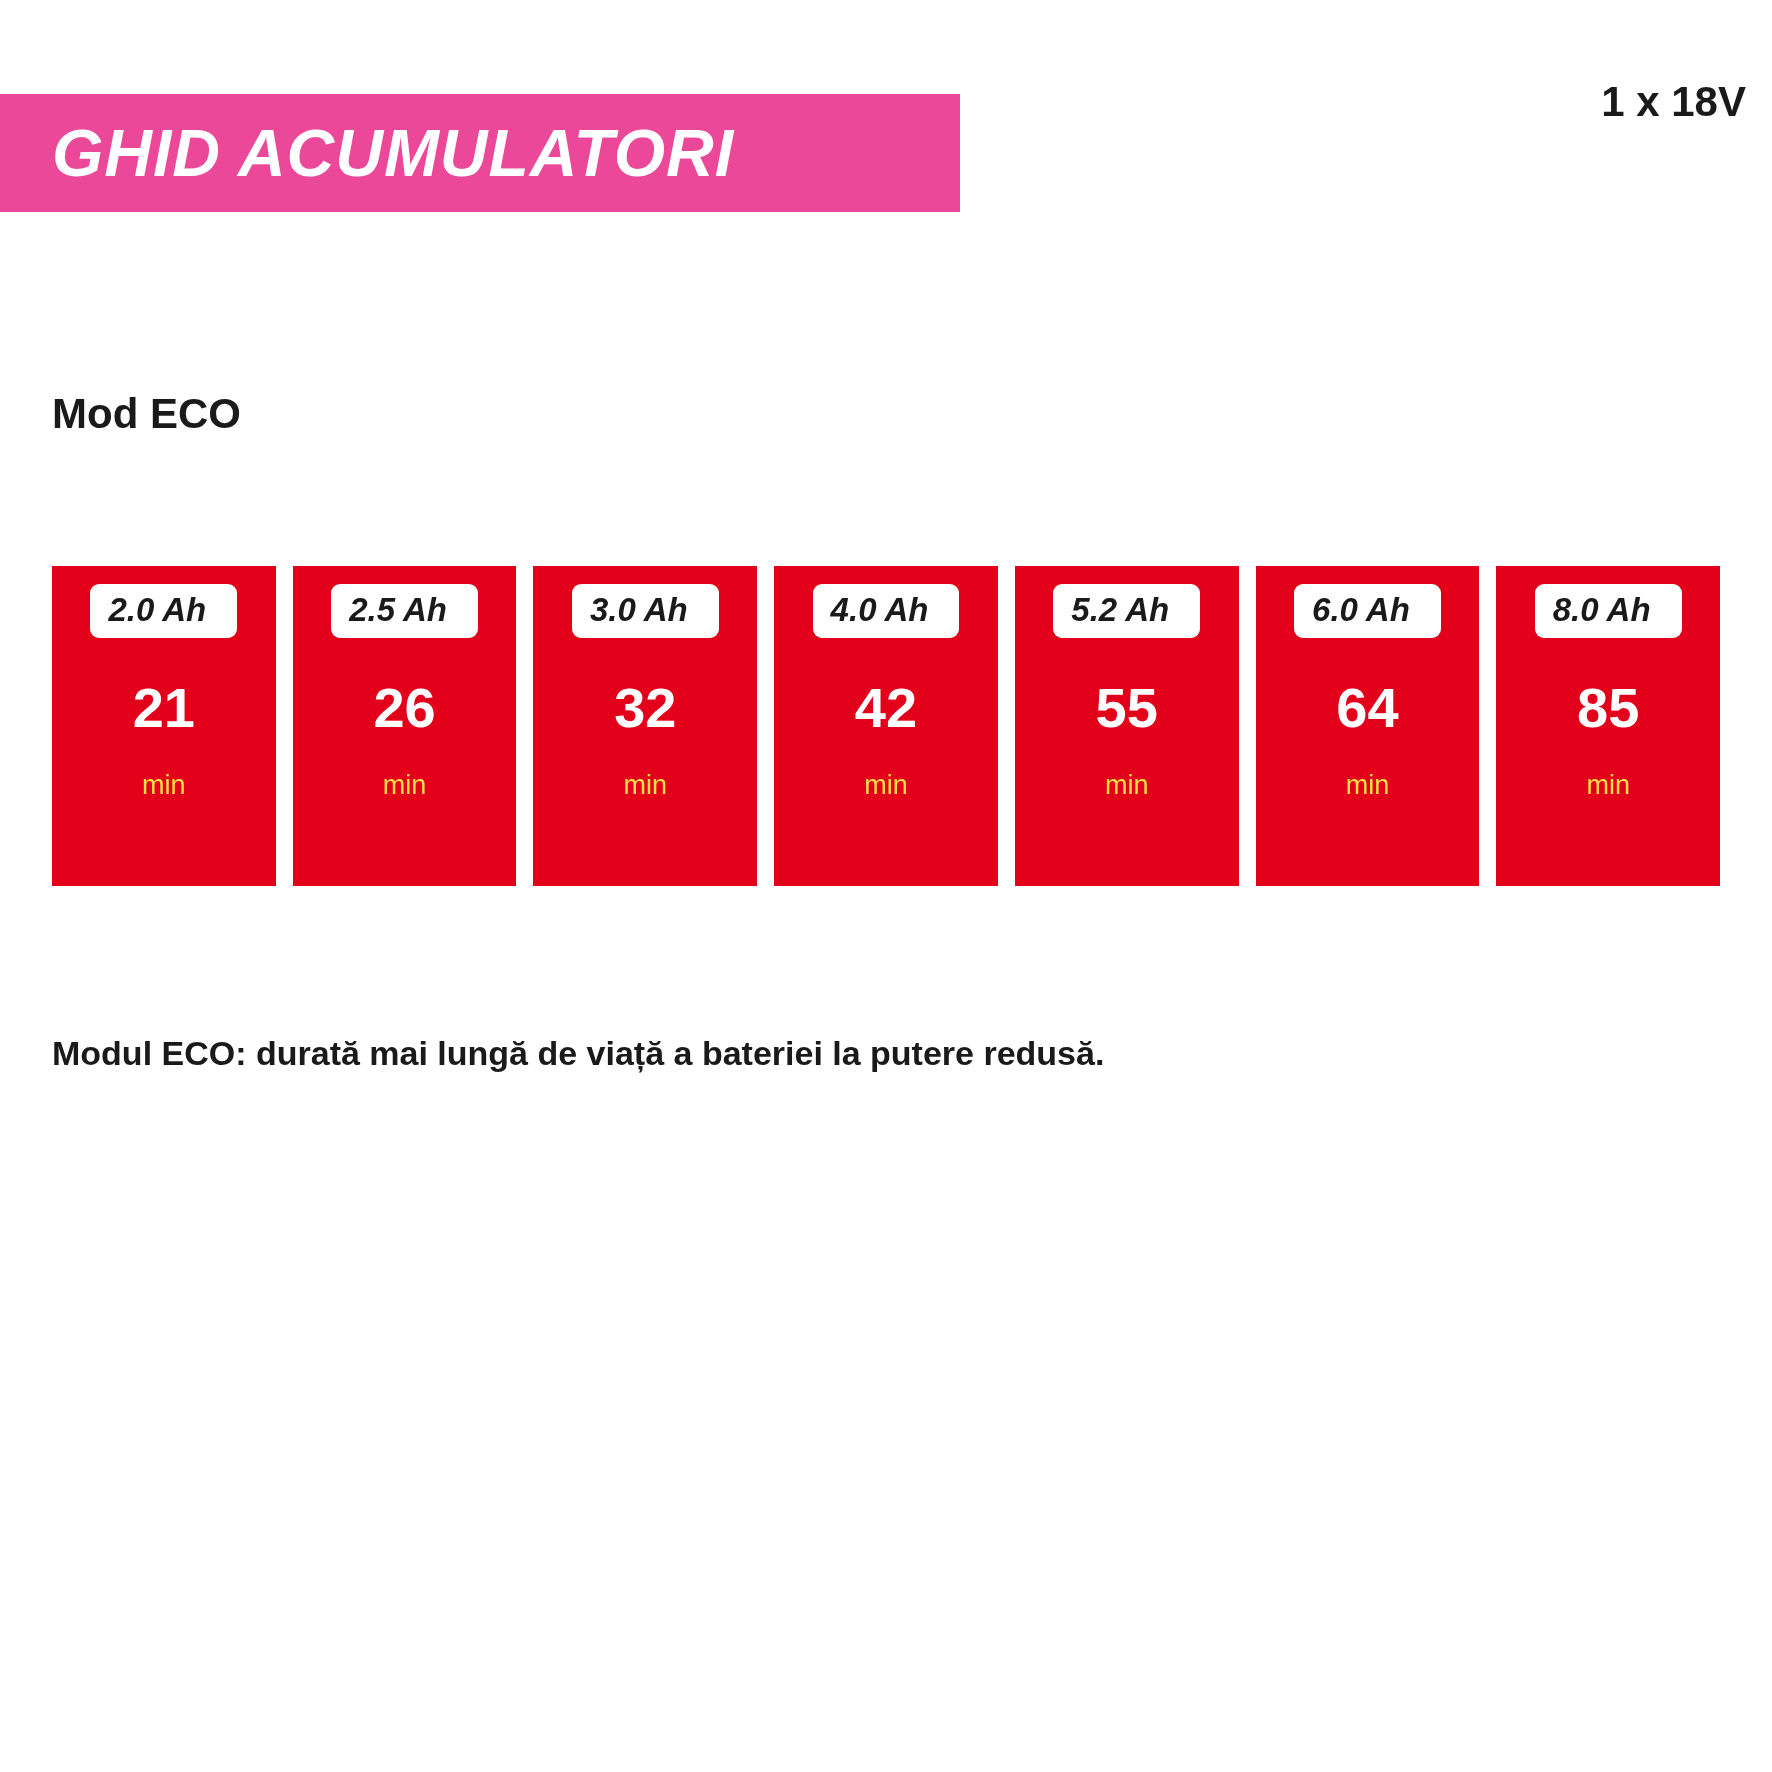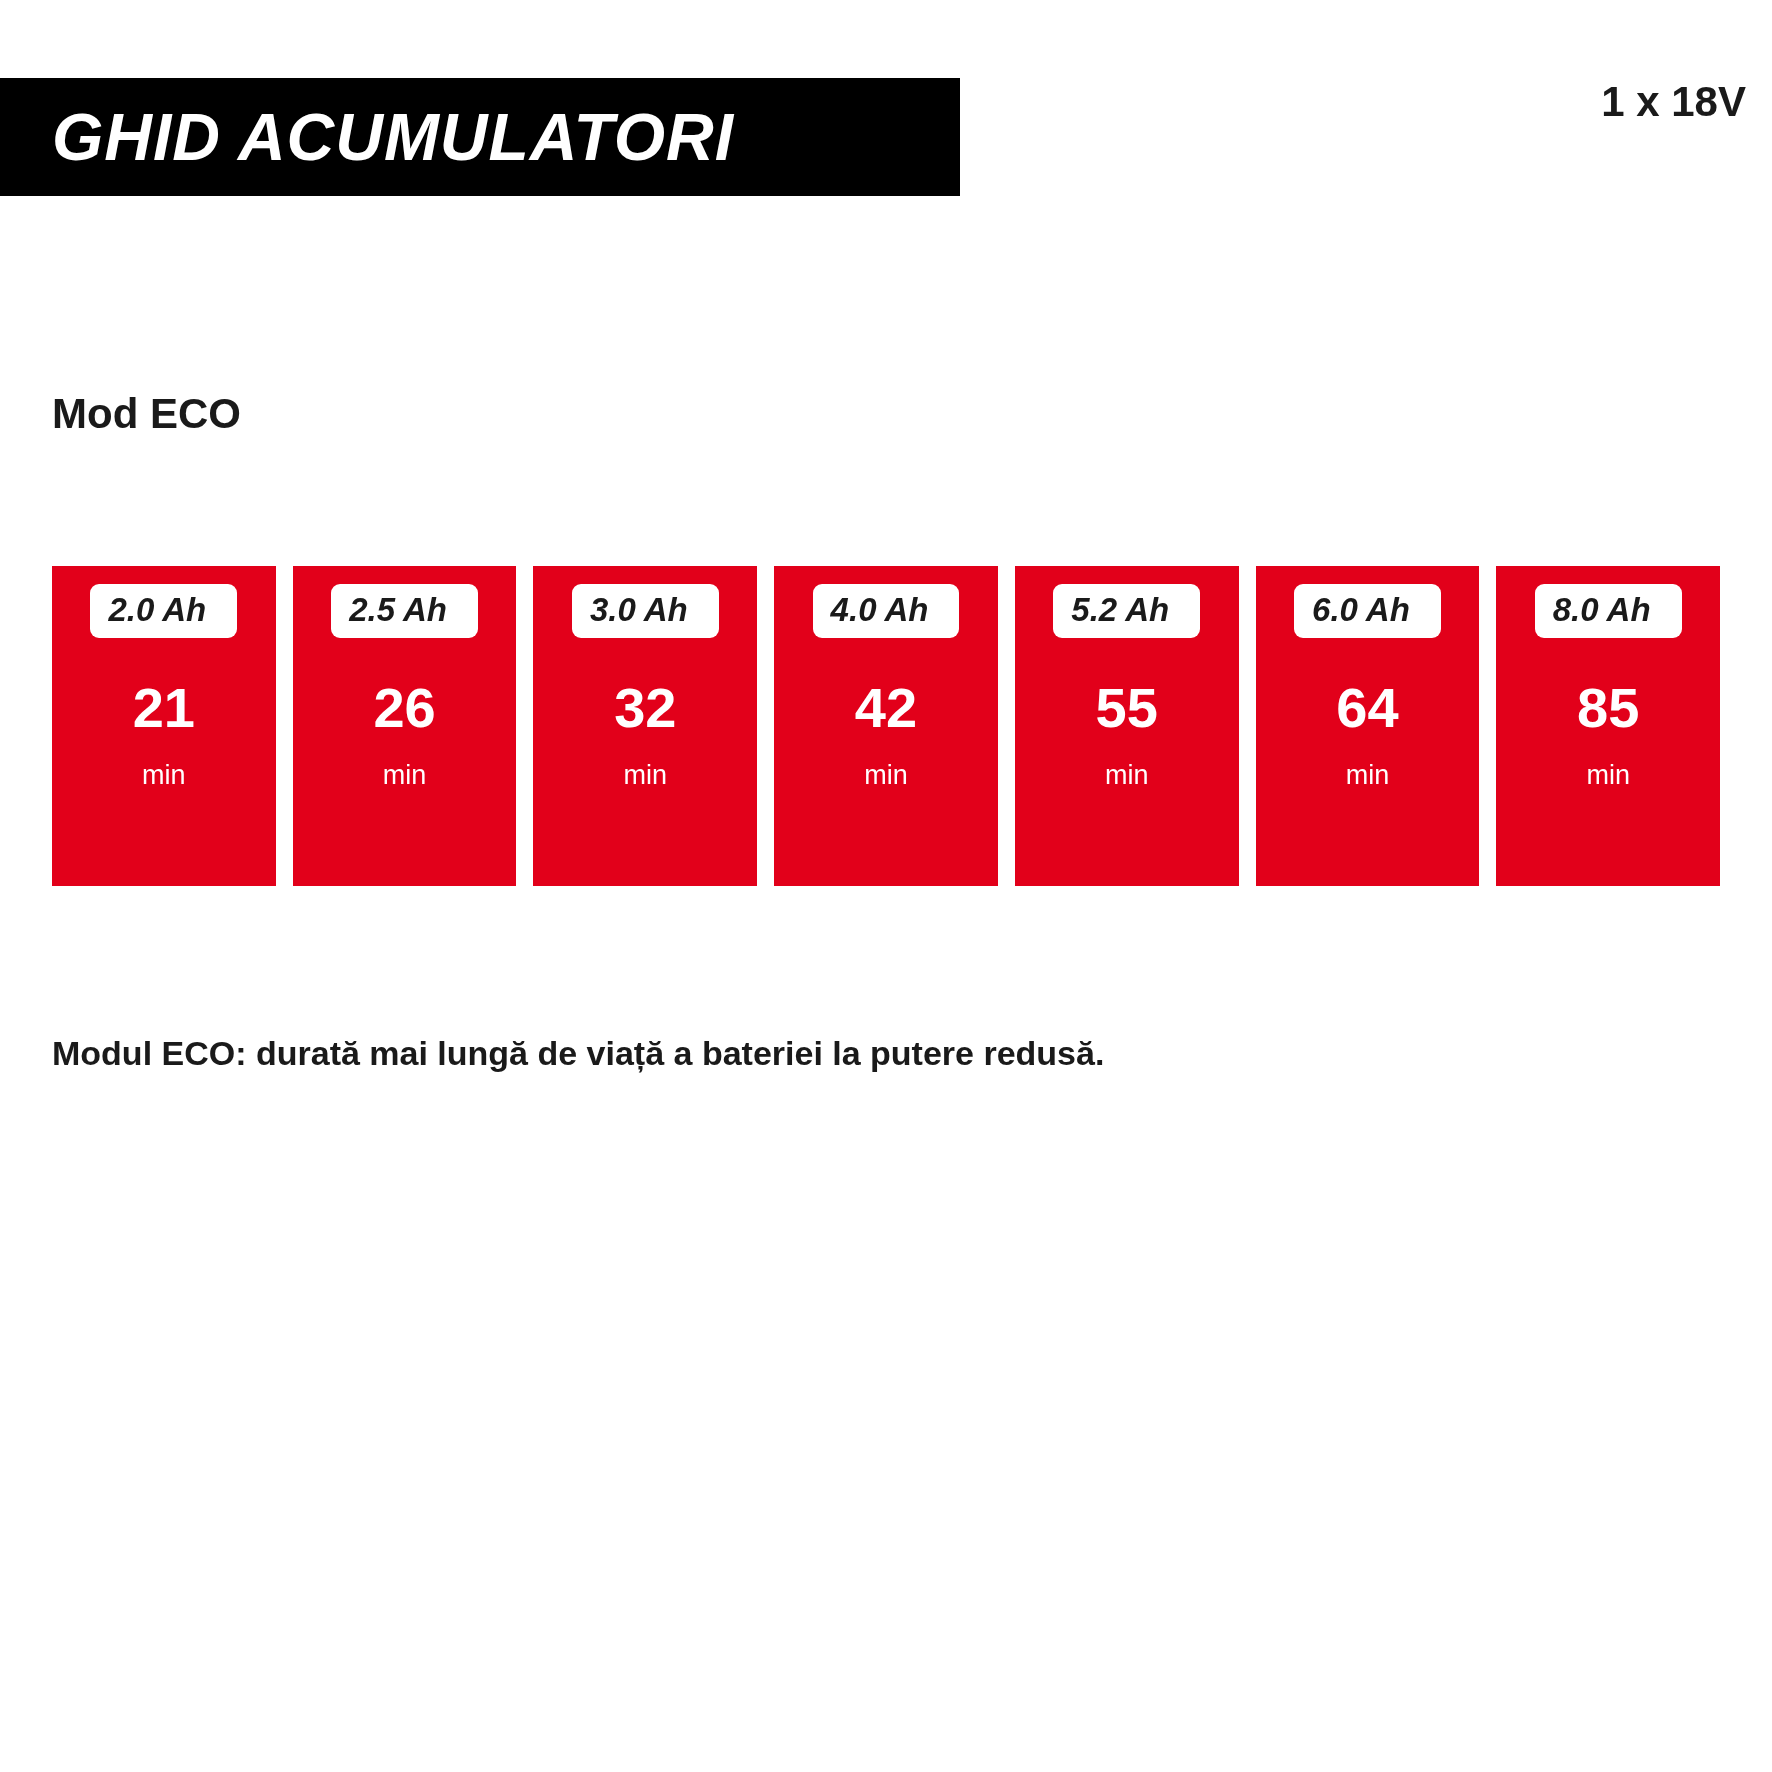--- a/index.html
+++ b/index.html
@@ -17,24 +17,24 @@
   }
 
   
   .header {
     position: relative;
     height: 218px;
   }
   .title-banner {
     position: absolute;
     left: 0;
-    top: 78px;
+    top: 94px;
     width: 960px;
     height: 118px;
-    background: #000000;
+    background: #ec4899;
     display: flex;
     align-items: center;
   }
   .title-banner-text {
     color: #ffffff;
     font-size: 66px;
     font-weight: bold;
     font-style: italic;
     letter-spacing: 1px;
     margin-left: 52px;
@@ -130,22 +130,22 @@
     white-space: nowrap;
   }
   .bar-value {
     margin-top: 42px;
     color: #ffffff;
     font-size: 56px;
     font-weight: bold;
     line-height: 1;
   }
   .bar-unit {
-    margin-top: 24px;
-    color: #ffffff;
+    margin-top: 34px;
+    color: #fde047;
     font-size: 27px;
     font-weight: normal;
   }
 
   
   .footnote {
     margin-top: 148px;
     font-size: 34px;
     font-weight: bold;
     color: #1a1a1a;

